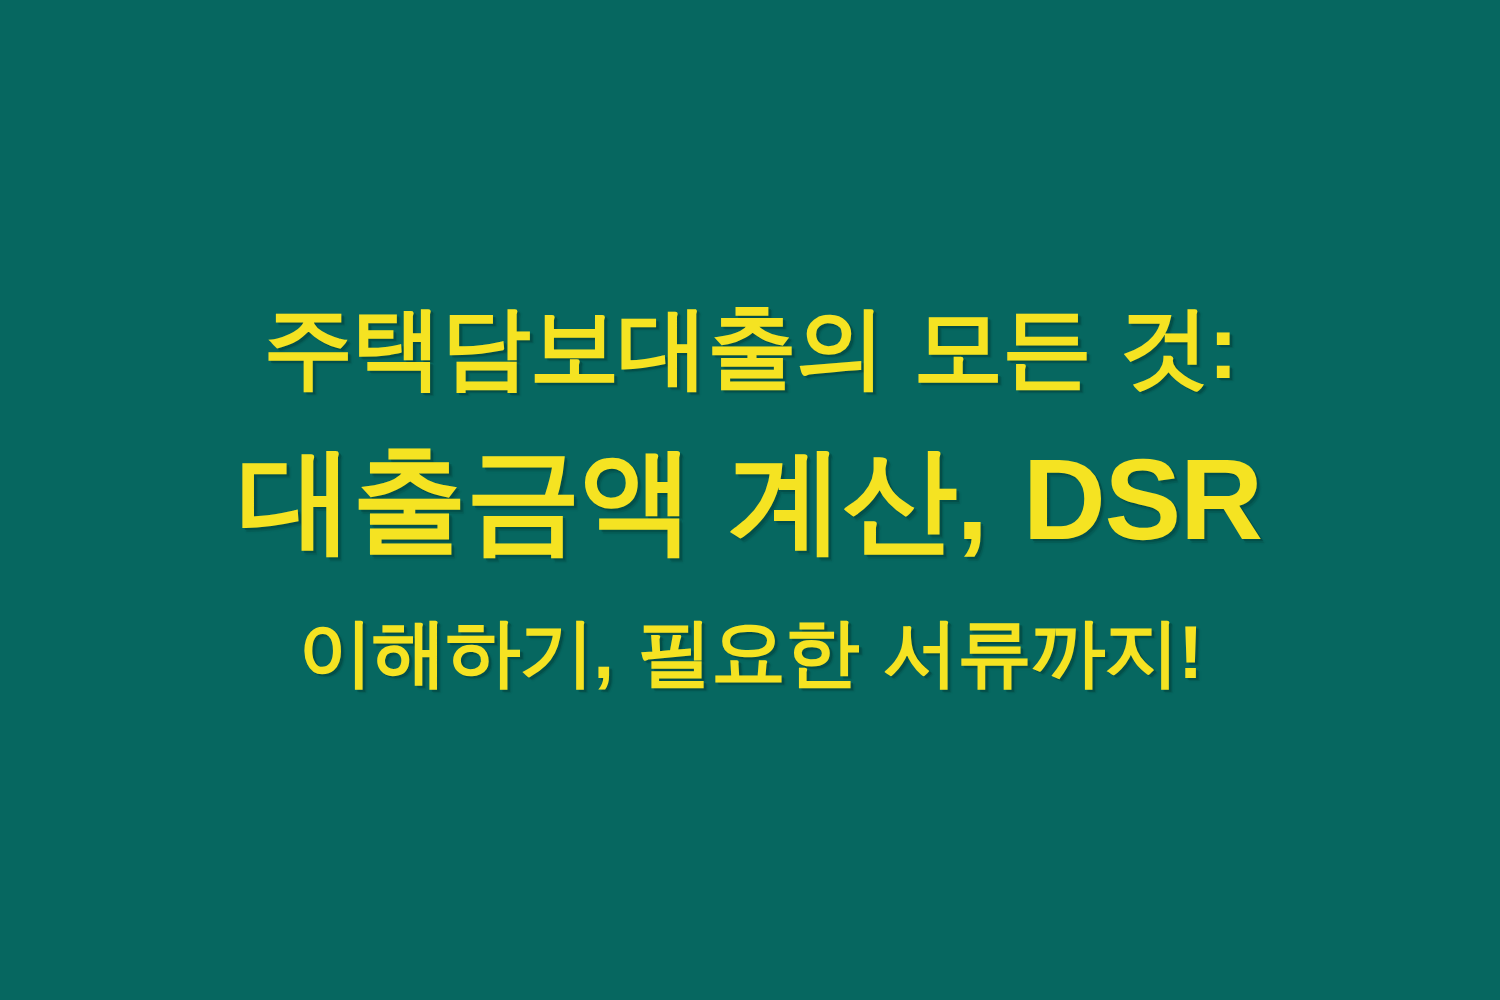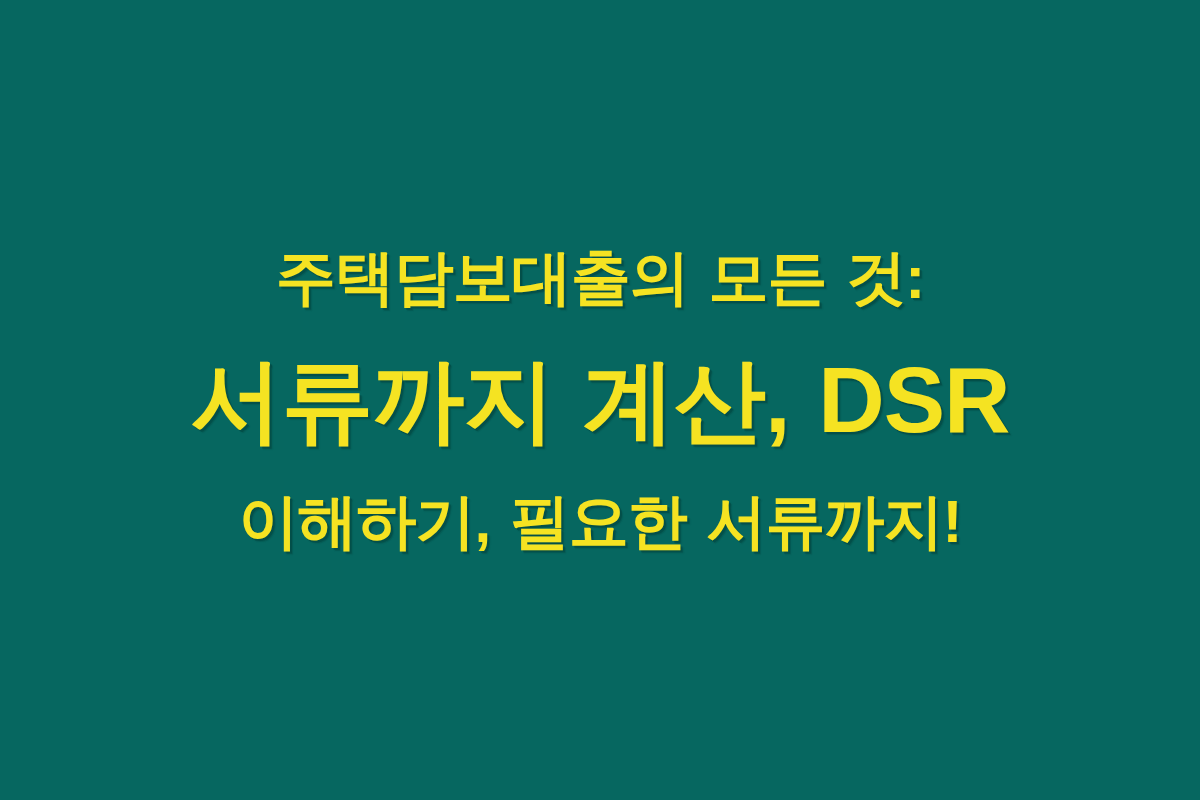--- a/index.html
+++ b/index.html
@@ -59,17 +59,17 @@
 
   #headline .line-3 {
     font-size: 92px;
   }
 </style>
 </head>
 <body>
 
 <div id="banner" style="background-color: rgb(6, 103, 96);">
   <h1 id="headline" style="color: rgb(245, 227, 34);">
-    <span class="line line-1" style="font-size: 60px;">주택담보대출의 모든 것:</span>
-    <span class="line line-2" style="font-size: 92px;">서류까지 계산, DSR</span>
+    <span class="line line-1" style="font-size: 72px;">주택담보대출의 모든 것:</span>
+    <span class="line line-2" style="font-size: 92px;">대출금액 계산, DSR</span>
     <span class="line line-3" style="font-size: 60px;">이해하기, 필요한 서류까지!</span>
   </h1>
 </div>
 
 </body></html>

